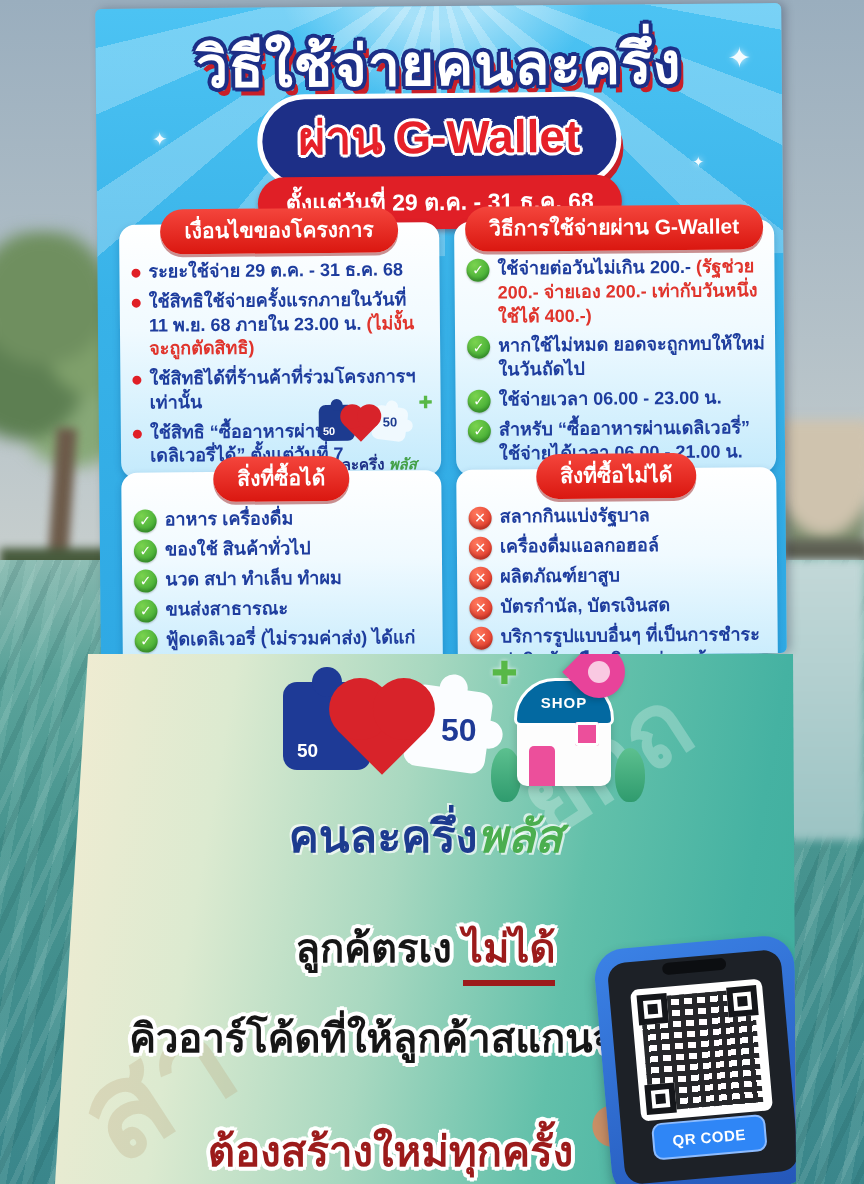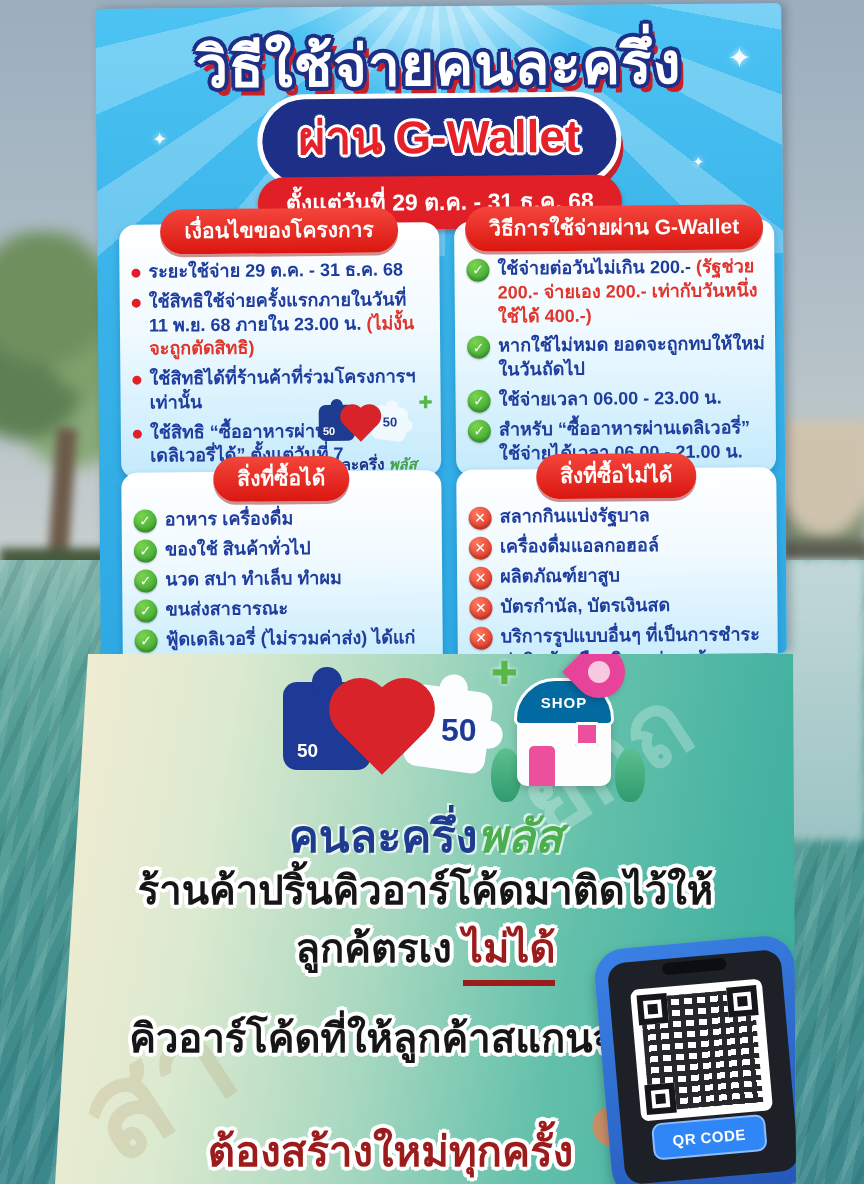--- a/index.html
+++ b/index.html
@@ -317,21 +317,20 @@
             <span>SHOP</span>
           </div>
         <div class="shop-door"></div>
         <div class="shop-window"></div>
       </div>
       <span class="pin"></span>
       <span class="tree tree2"></span>
     </div>
     <div class="logo-text"><span>คนละครึ่ง</span><span class="green">พลัส</span></div>
 
-    <div class="warn w1l1">ร้านค้าปริ้นคิวอาร์โค้ดมาติดไว้ให้</div>
     <div class="warn w1l2"><span>ลูกค้ตรเง </span><span class="redline">ไม่ได้</span></div>
 
     <div class="warn w2l1">คิวอาร์โค้ดที่ให้ลูกค้าสแกนจ่าย</div>
     <div class="warn w2l3">ต้องสร้างใหม่ทุกครั้ง</div>
 
     <div class="phone">
       <div class="finger"></div>
       <div class="thumb"></div>
       <div class="ph-body">
         <div class="ph-screen">

